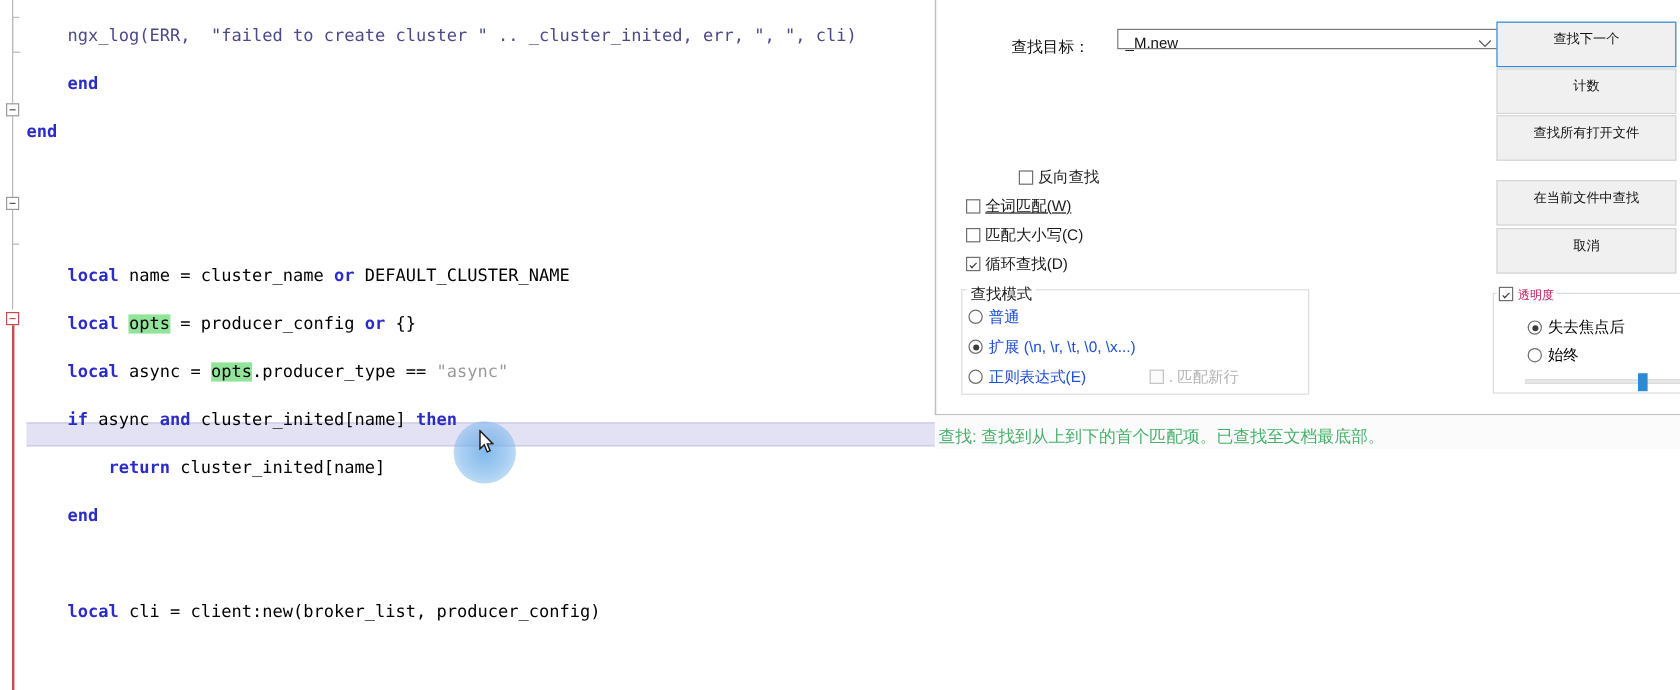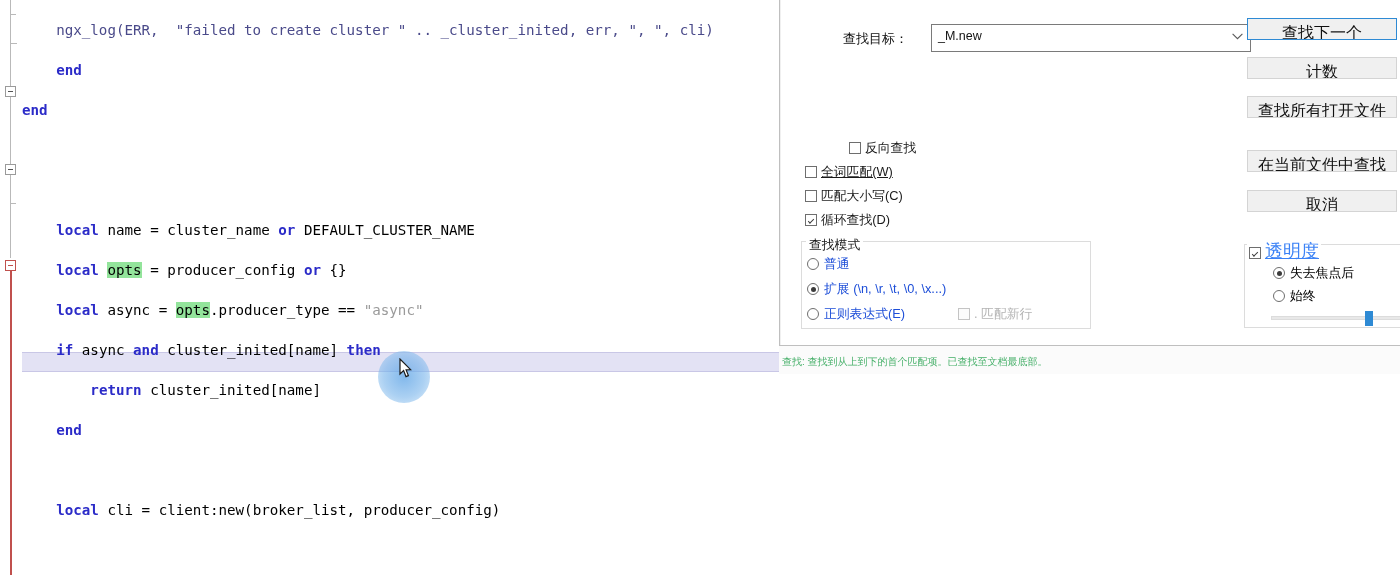--- a/index.html
+++ b/index.html
@@ -93,21 +93,21 @@
     position:absolute;left:1px;top:22px;width:619px;height:345px;
     background:#ffffff;
   }
 
   .lbl{
     position:absolute;font-size:13px;color:#101010;white-space:nowrap;
   }
 
   #find-label{left:62px;top:30px;}
   #find-combo{
-    position:absolute;left:150px;top:24px;width:320px;height:28px;
+    position:absolute;left:150px;top:24px;width:320px;height:17px;
     border:1px solid #7a7a7a;background:#ffffff;box-sizing:border-box;padding-left:16px;
   }
   #find-combo-text{
     position:absolute;left:6px;top:4px;font-size:12.5px;color:#111;
   }
   #combo-arrow{
     position:absolute;right:7px;top:8px;width:11px;height:7px;
   }
 
   
@@ -139,57 +139,57 @@
     border:1px solid #6e6e6e;border-radius:50%;background:#fff;
     vertical-align:-2px;margin-right:5px;position:relative;
   }
   .radio.on::after{
     content:"";position:absolute;left:2.5px;top:2.5px;width:5px;height:5px;
     border-radius:50%;background:#3c3c3c;
   }
 
   
   .btn{
-    position:absolute;left:466px;width:150px;height:22px;
+    position:absolute;left:466px;width:150px;height:38px;
     background:#f0f0f0;border:1px solid #d4d4d4;box-sizing:border-box;
-    font-size:16px;color:#101010;text-align:center;line-height:28px;
+    font-size:11px;color:#101010;text-align:center;line-height:28px;
     cursor:default;white-space:nowrap;overflow:hidden;
   }
   .btn.focus{
     border:1.6px solid #2e8ad4;background:#f0f0f0;
   }
 
   
   #trans-group{
     position:absolute;left:463px;top:244px;width:160px;height:84px;
     border:1px solid #dcdcdc;box-sizing:border-box;background:#ffffff;
   }
   #trans-check{
     position:absolute;left:466px;top:239px;background:#fff;padding:0 2px;
-    font-size:18px;color:#3b82f6;white-space:nowrap;text-decoration:underline;
+    font-size:10px;color:#be185d;white-space:nowrap;
   }
   #trans-r1{position:absolute;left:492px;top:265px;font-size:12.8px;white-space:nowrap;}
   #trans-r2{position:absolute;left:492px;top:288px;font-size:12.8px;white-space:nowrap;}
   #slider-track{
     position:absolute;left:490px;top:316px;width:130px;height:4px;
     background:#e8e8e8;border:1px solid #dcdcdc;box-sizing:border-box;
   }
   #slider-thumb{
     position:absolute;left:584px;top:311px;width:8px;height:15px;
     background:#2e8ad4;
   }
 
   
   #status-strip{
     position:absolute;left:779px;top:346px;width:621px;height:28px;
     background:#fbfbfb;
   }
   #status-text{
     position:absolute;left:782px;top:355px;
-    font-size:10px;color:#47b06a;white-space:nowrap;
+    font-size:14px;color:#47b06a;white-space:nowrap;
     font-family:"Liberation Sans","DejaVu Sans",sans-serif;
   }
 </style>
 </head>
 <body>
 
 <div id="editor">
 
   <div class="curline"></div>
   <div class="curline-b"></div>

